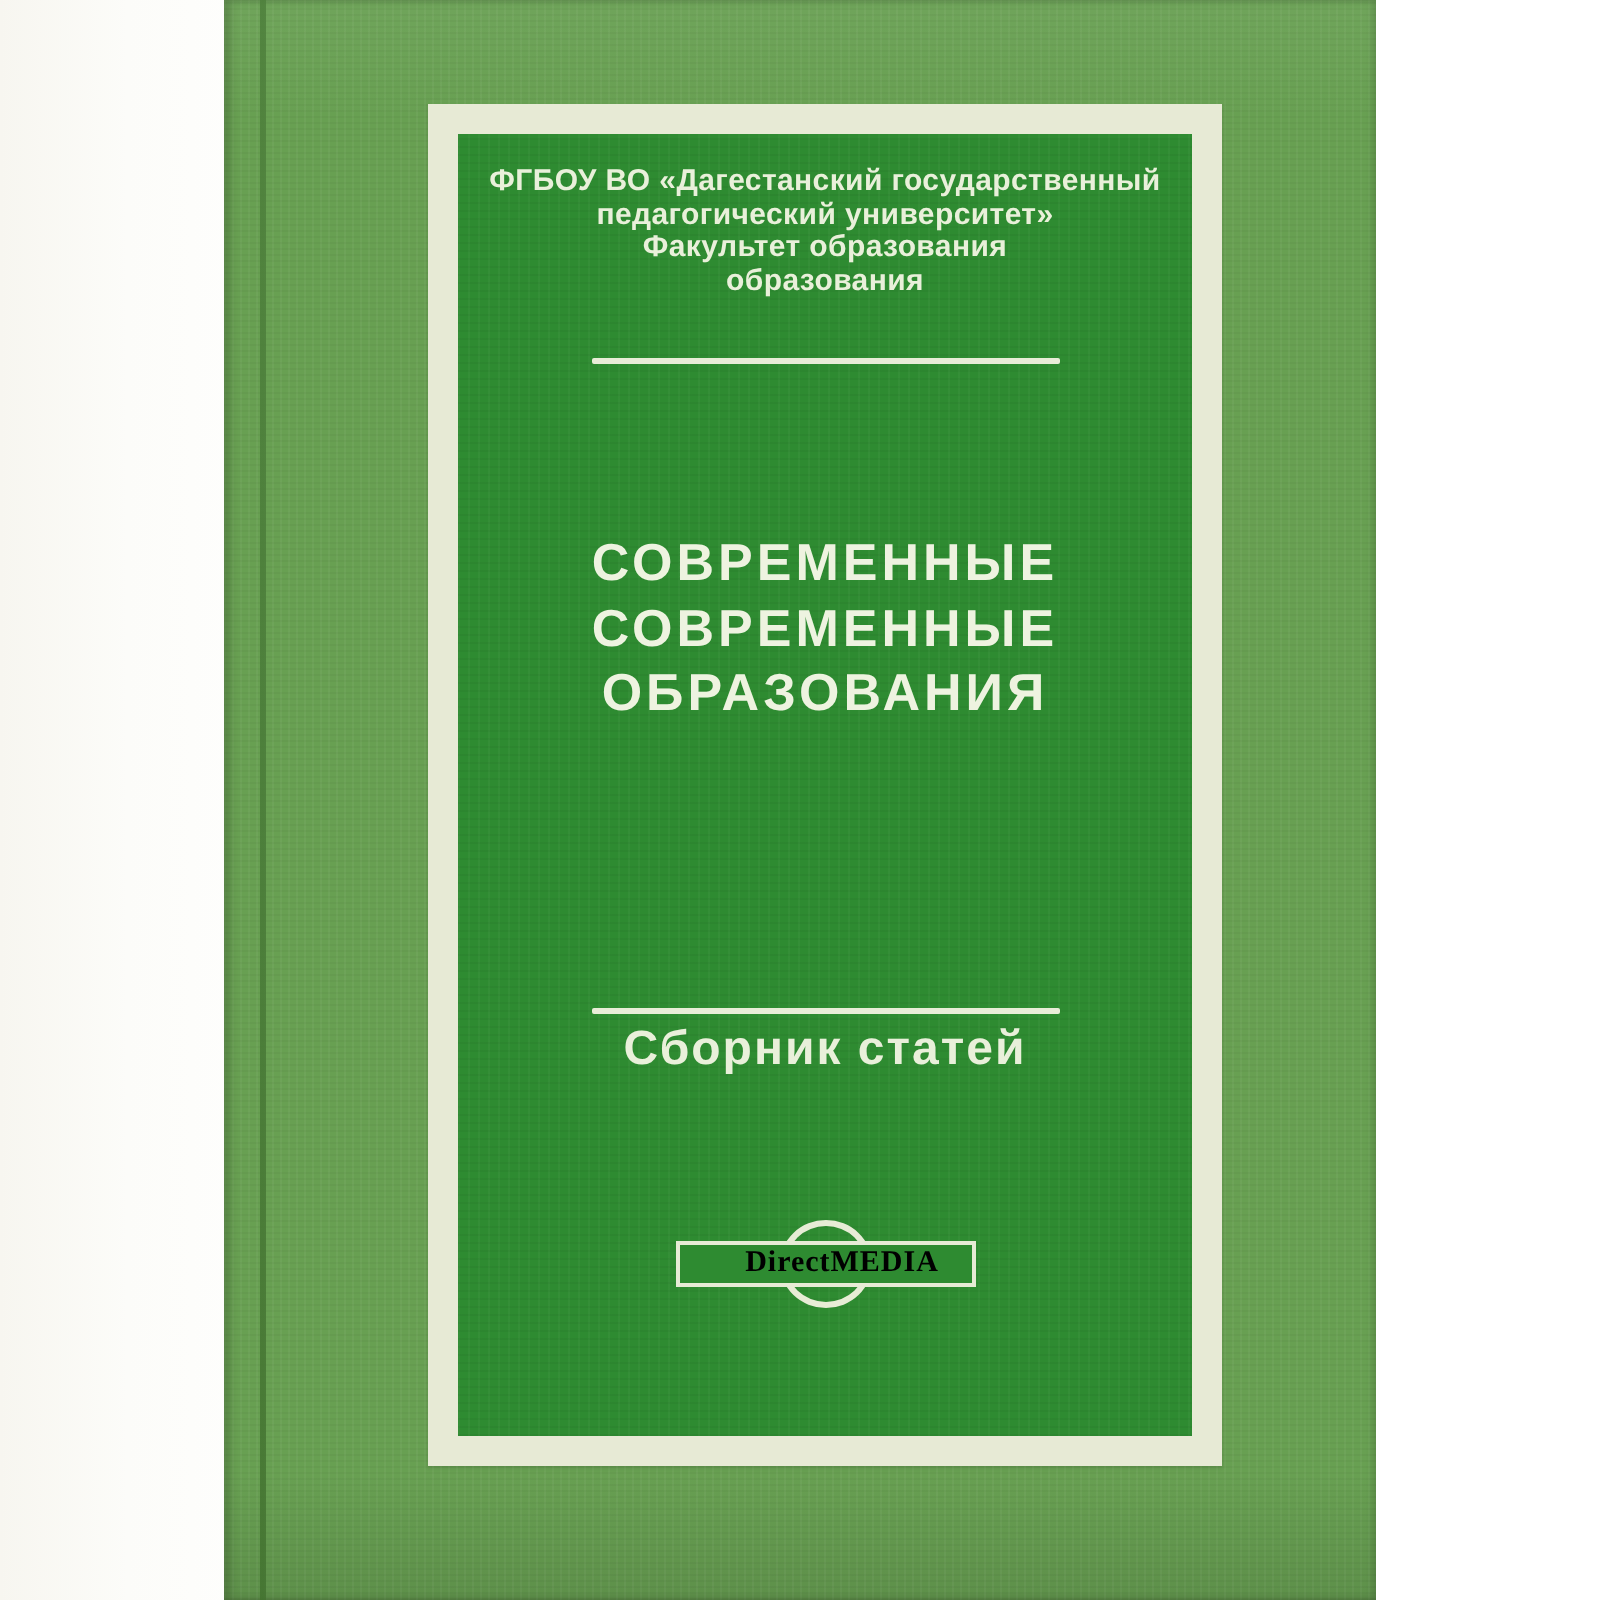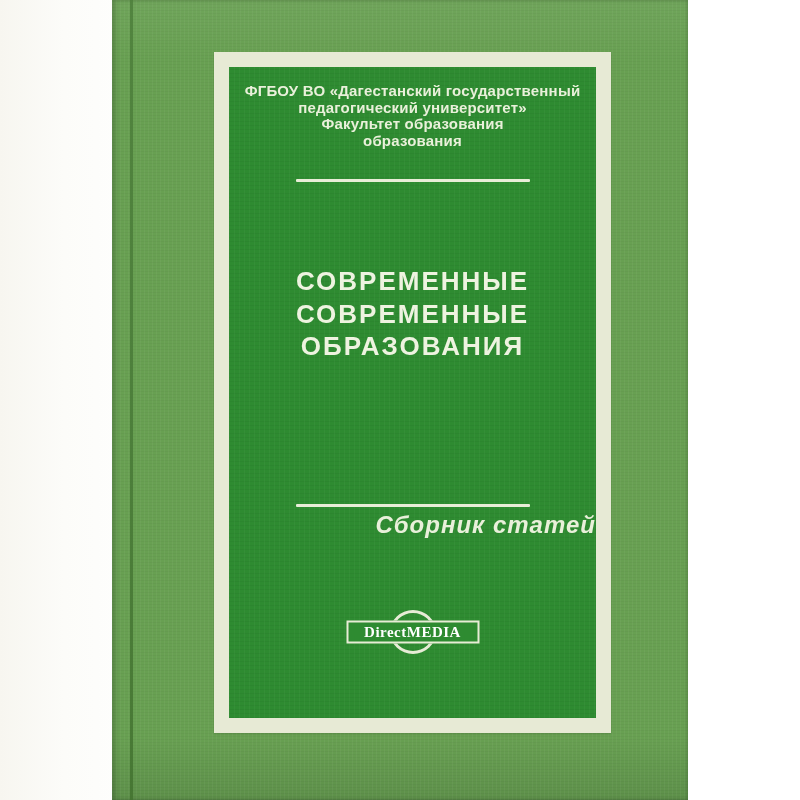--- a/index.html
+++ b/index.html
@@ -58,43 +58,43 @@
     position:absolute;top:198px;left:0;right:0;
     text-align:center;
     font-family:Liberation Sans, sans-serif;
     font-weight:bold;
     font-size:26px;line-height:32.5px;
     letter-spacing:2px;
     color:#eef3e0;
   }
   .subtitle{
     position:absolute;top:444px;left:0;right:0;
-    text-align:right;
-    font-style:italic;font-weight:bold;
+    text-align:center;
+    font-weight:bold;
     font-size:24px;letter-spacing:1px;
     color:#e9f0da;
   }
   
   .logo{
     position:absolute;top:542px;left:0;right:0;height:46px;
   }
   .logo-ring{
     position:absolute;left:50%;top:50%;transform:translate(-50%,-50%);
     width:40px;height:38px;
     border:3.5px solid #e7ecd6;border-radius:50%;
   }
   .logo-box{
     position:absolute;left:50%;top:50%;transform:translate(-50%,-50%);
     width:129px;height:19px;
     background:#2e8b31;
     border:2px solid #e7ecd6;
     display:flex;align-items:center;justify-content:center;
     font-family:"Liberation Serif",serif;
     font-weight:bold;font-size:15px;letter-spacing:.5px;
-    color:#ffffff;white-space:nowrap;
+    color:#000000;white-space:nowrap;padding-left:17px;
   }
 </style>
 </head>
 <body>
 
 <div class="stage">
   <div class="book">
     <div class="spine-groove"></div>
 
     <div class="frame">

